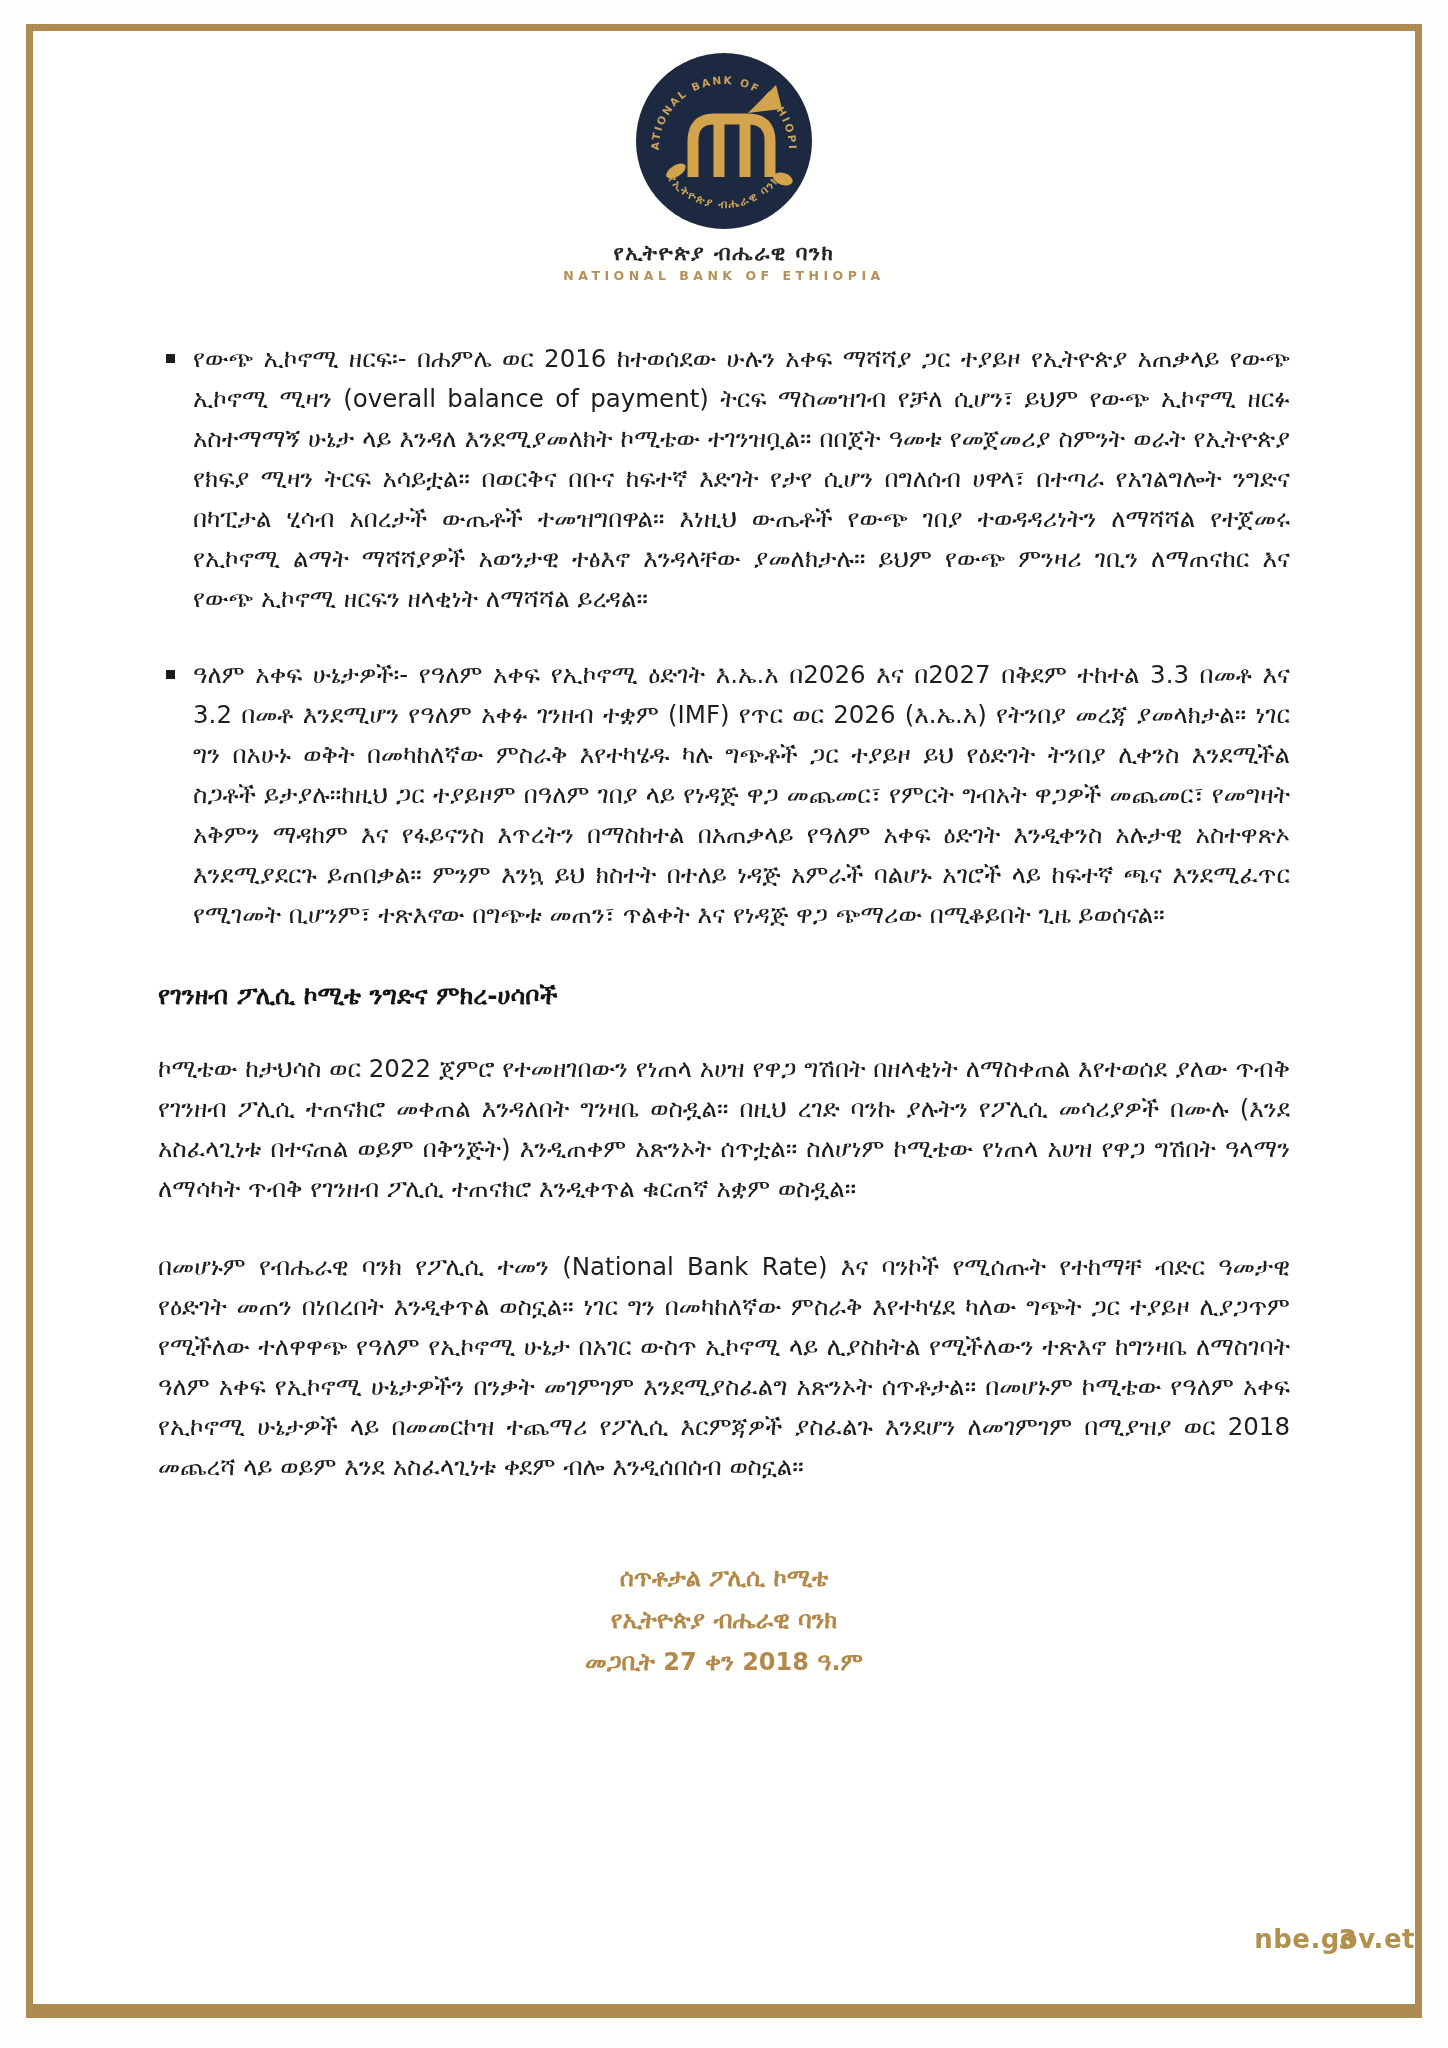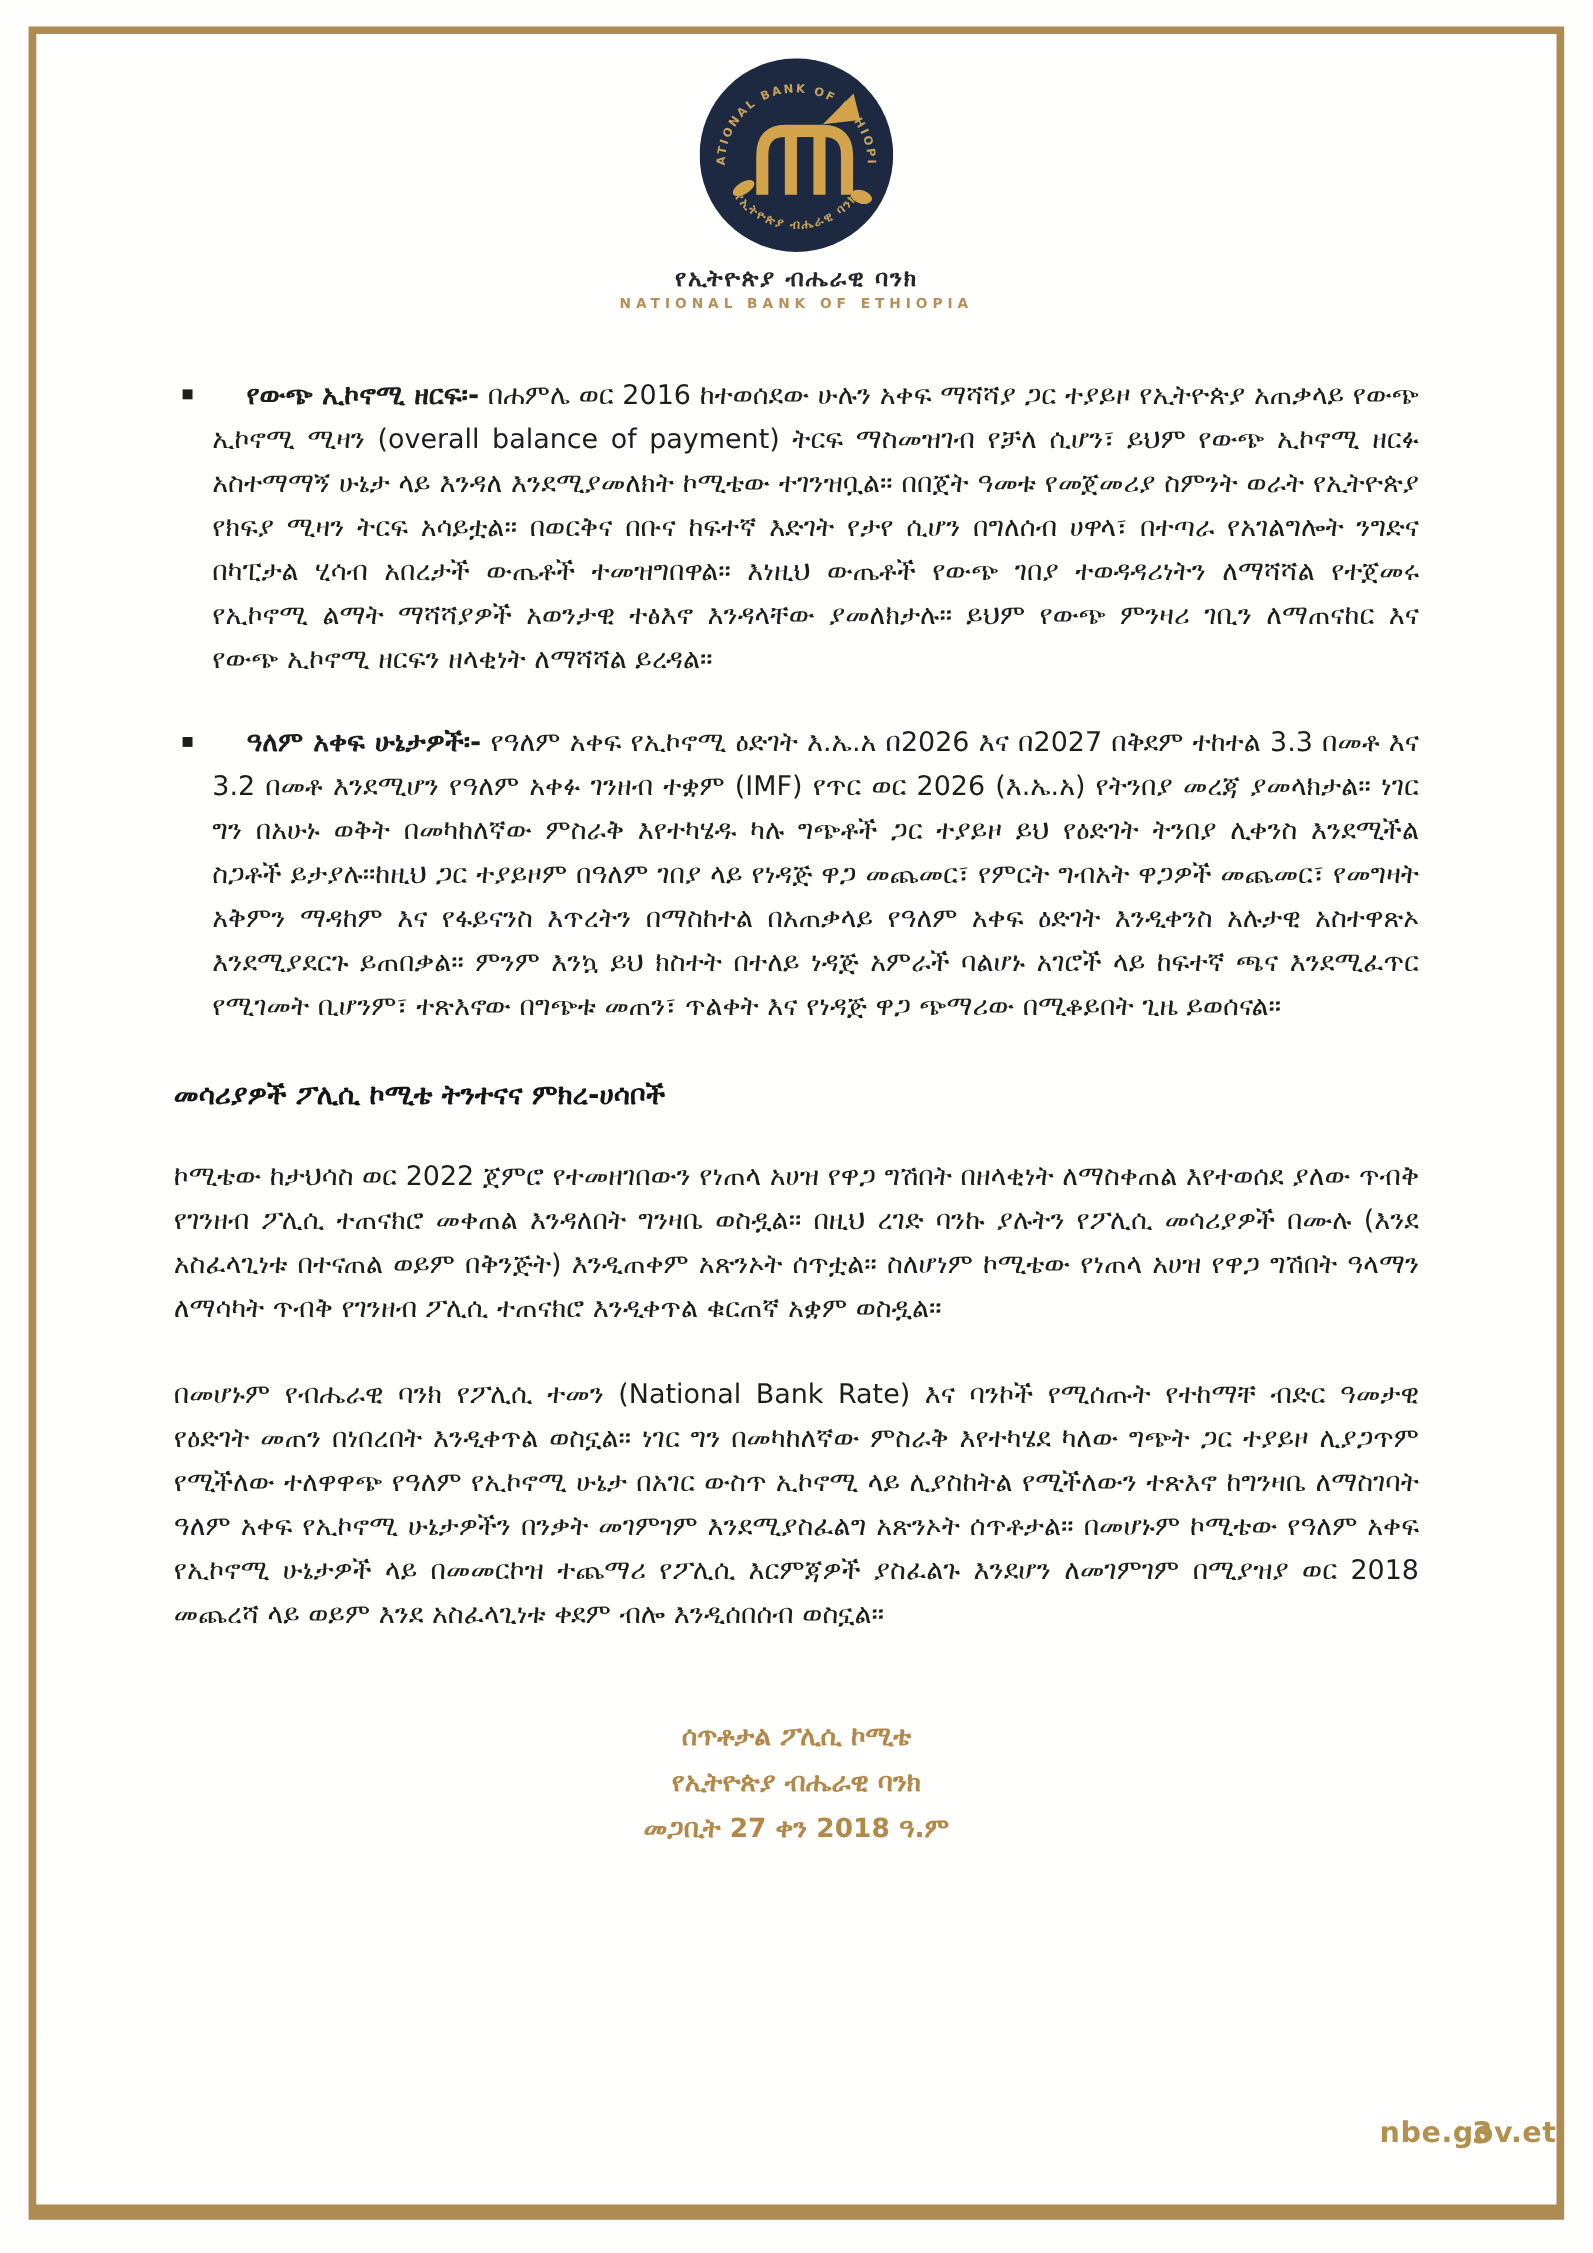--- a/index.html
+++ b/index.html
@@ -24,21 +24,21 @@
   }
   .doc-body{width:1132px;margin:0 auto;}
   .bullets{margin:0;padding:0;list-style:none;margin-top:56px;}
   .bullet-item{display:flex;margin-bottom:36px;}
   .bullet-marker{
     flex:0 0 auto;width:9px;height:9px;background:#1d1d1f;margin:15px 18px 0 8px;
   }
   .bullet-text{
     flex:1 1 auto;font-size:24.5px;line-height:40px;text-align:justify;
   }
-  .bullet-heading{font-weight:bold;margin-left:31px;}
+  .bullet-heading{font-weight:normal;}
   .section-heading{
     font-size:25px;font-weight:bold;margin:46px 0 0 0;color:#151517;
   }
   .para{
     font-size:24.5px;line-height:40px;text-align:justify;margin:38px 0 0 0;
   }
   .signoff{
     margin-top:70px;text-align:center;color:#b3894a;font-weight:bold;
     font-size:24px;line-height:42px;
   }
@@ -95,21 +95,21 @@
           <li class="bullet-item">
             <span class="bullet-marker"></span>
             <span class="bullet-text"><span class="bullet-heading">የውጭ ኢኮኖሚ ዘርፍ፡-</span><span> በሐምሌ ወር 2016 ከተወሰደው ሁሉን አቀፍ ማሻሻያ ጋር ተያይዞ የኢትዮጵያ አጠቃላይ የውጭ ኢኮኖሚ ሚዛን (overall balance of payment) ትርፍ ማስመዝገብ የቻለ ሲሆን፣ ይህም የውጭ ኢኮኖሚ ዘርፉ አስተማማኝ ሁኔታ ላይ እንዳለ እንደሚያመለክት ኮሚቴው ተገንዝቧል። በበጀት ዓመቱ የመጀመሪያ ስምንት ወራት የኢትዮጵያ የክፍያ ሚዛን ትርፍ አሳይቷል። በወርቅና በቡና ከፍተኛ እድገት የታየ ሲሆን በግለሰብ ሀዋላ፣ በተጣራ የአገልግሎት ንግድና በካፒታል ሂሳብ አበረታች ውጤቶች ተመዝግበዋል። እነዚህ ውጤቶች የውጭ ገበያ ተወዳዳሪነትን ለማሻሻል የተጀመሩ የኢኮኖሚ ልማት ማሻሻያዎች አወንታዊ ተፅእኖ እንዳላቸው ያመለክታሉ። ይህም የውጭ ምንዛሪ ገቢን ለማጠናከር እና የውጭ ኢኮኖሚ ዘርፍን ዘላቂነት ለማሻሻል ይረዳል።</span></span>
           </li>
           <li class="bullet-item">
             <span class="bullet-marker"></span>
             <span class="bullet-text"><span class="bullet-heading">ዓለም አቀፍ ሁኔታዎች፡-</span><span> የዓለም አቀፍ የኢኮኖሚ ዕድገት እ.ኤ.አ በ2026 እና በ2027 በቅደም ተከተል 3.3 በመቶ እና 3.2 በመቶ እንደሚሆን የዓለም አቀፉ ገንዘብ ተቋም (IMF) የጥር ወር 2026 (እ.ኤ.አ) የትንበያ መረጃ ያመላክታል። ነገር ግን በአሁኑ ወቅት በመካከለኛው ምስራቅ እየተካሄዱ ካሉ ግጭቶች ጋር ተያይዞ ይህ የዕድገት ትንበያ ሊቀንስ እንደሚችል ስጋቶች ይታያሉ።ከዚህ ጋር ተያይዞም በዓለም ገበያ ላይ የነዳጅ ዋጋ መጨመር፣ የምርት ግብአት ዋጋዎች መጨመር፣ የመግዛት አቅምን ማዳከም እና የፋይናንስ እጥረትን በማስከተል በአጠቃላይ የዓለም አቀፍ ዕድገት እንዲቀንስ አሉታዊ አስተዋጽኦ እንደሚያደርጉ ይጠበቃል። ምንም እንኳ ይህ ክስተት በተለይ ነዳጅ አምራች ባልሆኑ አገሮች ላይ ከፍተኛ ጫና እንደሚፈጥር የሚገመት ቢሆንም፣ ተጽእኖው በግጭቱ መጠን፣ ጥልቀት እና የነዳጅ ዋጋ ጭማሪው በሚቆይበት ጊዜ ይወሰናል።</span></span>
           </li>
         </ul>
 
-        <h2 class="section-heading">መሳሪያዎች ፖሊሲ ኮሚቴ ትንተናና ምክረ-ሀሳቦች</h2>
+        <h2 class="section-heading">የገንዘብ ፖሊሲ ኮሚቴ ንግድና ምክረ-ሀሳቦች</h2>
 
         <p class="para">ኮሚቴው ከታህሳስ ወር 2022 ጀምሮ የተመዘገበውን የነጠላ አሀዝ የዋጋ ግሽበት በዘላቂነት ለማስቀጠል እየተወሰደ ያለው ጥብቅ የገንዘብ ፖሊሲ ተጠናክሮ መቀጠል እንዳለበት ግንዛቤ ወስዷል። በዚህ ረገድ ባንኩ ያሉትን የፖሊሲ መሳሪያዎች በሙሉ (እንደ አስፈላጊነቱ በተናጠል ወይም በቅንጅት) እንዲጠቀም አጽንኦት ሰጥቷል። ስለሆነም ኮሚቴው የነጠላ አሀዝ የዋጋ ግሽበት ዓላማን ለማሳካት ጥብቅ የገንዘብ ፖሊሲ ተጠናክሮ እንዲቀጥል ቁርጠኛ አቋም ወስዷል።</p>
         <p class="para">በመሆኑም የብሔራዊ ባንክ የፖሊሲ ተመን (National Bank Rate) እና ባንኮች የሚሰጡት የተከማቸ ብድር ዓመታዊ የዕድገት መጠን በነበረበት እንዲቀጥል ወስኗል። ነገር ግን በመካከለኛው ምስራቅ እየተካሄደ ካለው ግጭት ጋር ተያይዞ ሊያጋጥም የሚችለው ተለዋዋጭ የዓለም የኢኮኖሚ ሁኔታ በአገር ውስጥ ኢኮኖሚ ላይ ሊያስከትል የሚችለውን ተጽእኖ ከግንዛቤ ለማስገባት ዓለም አቀፍ የኢኮኖሚ ሁኔታዎችን በንቃት መገምገም እንደሚያስፈልግ አጽንኦት ሰጥቶታል። በመሆኑም ኮሚቴው የዓለም አቀፍ የኢኮኖሚ ሁኔታዎች ላይ በመመርኮዝ ተጨማሪ የፖሊሲ እርምጃዎች ያስፈልጉ እንደሆን ለመገምገም በሚያዝያ ወር 2018 መጨረሻ ላይ ወይም እንደ አስፈላጊነቱ ቀደም ብሎ እንዲሰበሰብ ወስኗል።</p>
 
         <div class="signoff">
           <div>ሰጥቶታል ፖሊሲ ኮሚቴ</div>
           <div>የኢትዮጵያ ብሔራዊ ባንክ</div>
           <div>መጋቢት 27 ቀን 2018 ዓ.ም</div>
         </div>
 

